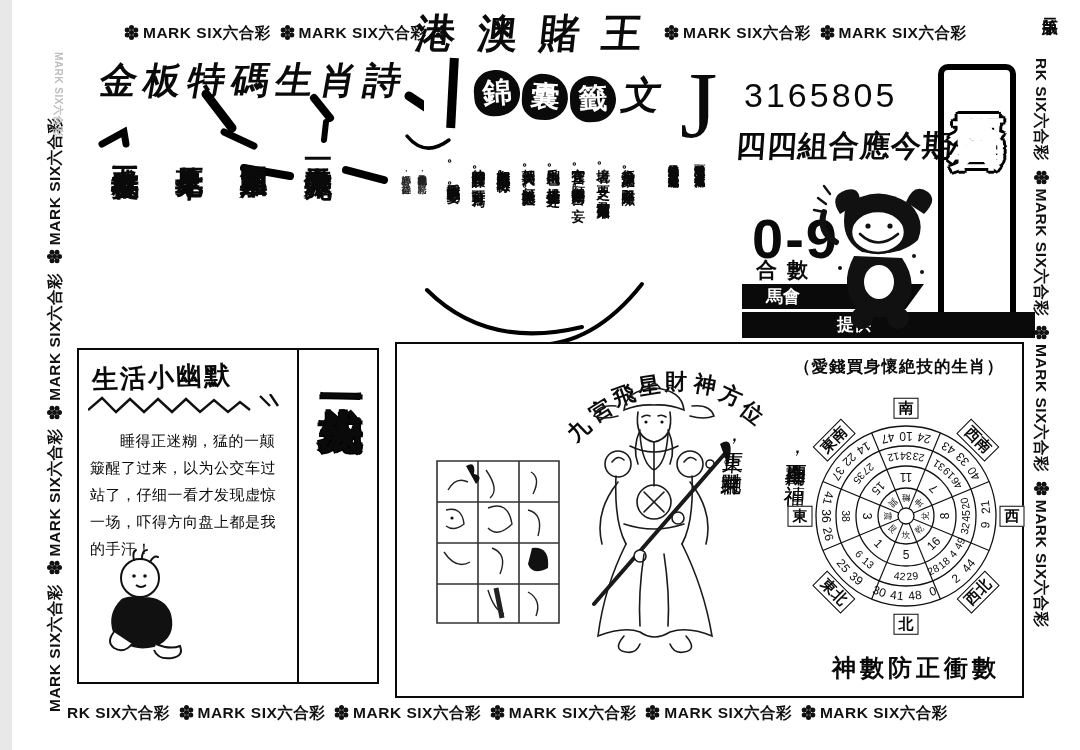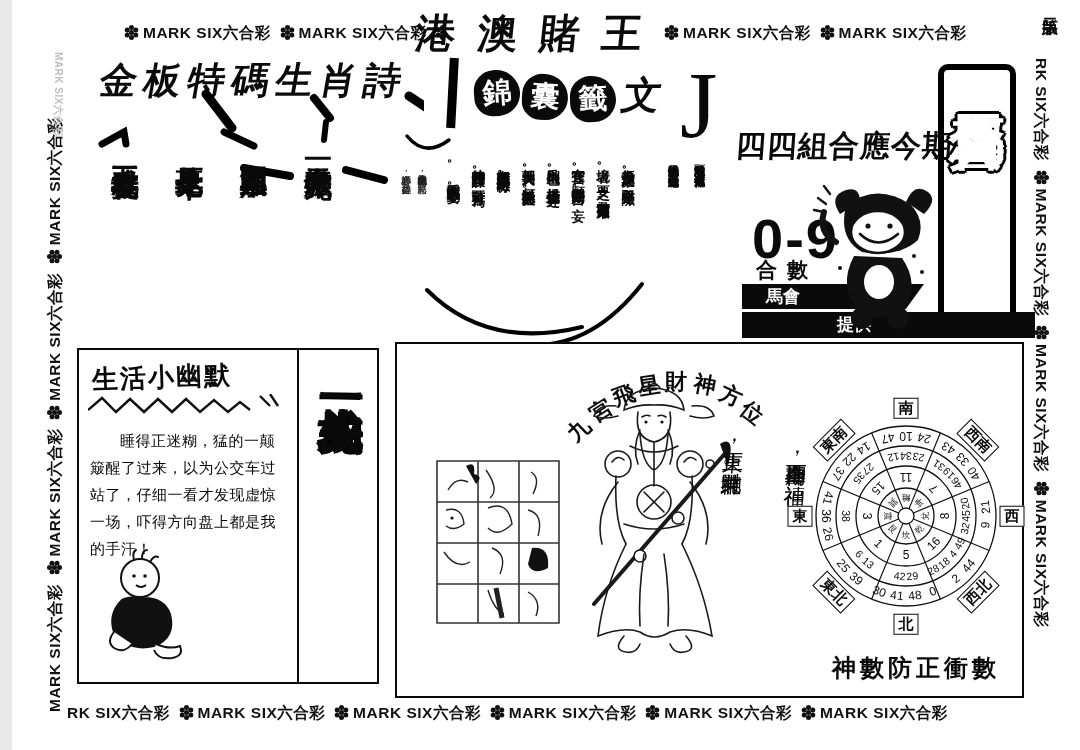--- a/index.html
+++ b/index.html
@@ -95,20 +95,21 @@
     </div>
   <div class="abs sealblob" style="left:510px;top:74px;transform:rotate(3deg);">
       <span>囊</span>
     </div>
   <div class="abs sealblob" style="left:558px;top:76px;transform:rotate(-2deg);">
       <span>籤</span>
     </div>
   <div class="abs" style="left:608px;top:70px;font-size:38px;font-weight:bold;font-style:italic;">文</div>
 
   <div class="abs" style="left:668px;top:58px;font-size:96px;line-height:1;">J</div>
+  <div class="abs sans" style="left:732px;top:76px;font-size:34px;letter-spacing:3px;">3165805</div>
   <div class="abs headline" style="left:724px;top:126px;">四四組合應今期</div>
 
   <div class="abs faxframe" style="left:926px;top:64px;width:66px;height:260px;">
     <div class="vtext faxtext">馬會傳真</div>
   </div>
   <div class="abs range" style="left:740px;top:206px;">0-9</div>
   <div class="abs rangelabel" style="left:744px;top:256px;">合數</div>
   <div class="abs blackbar" style="left:730px;top:284px;width:158px;height:25px;padding-left:24px;clip-path:polygon(0 0,100% 0,90% 100%,0 100%);">馬會</div>
   <div class="abs blackbar" style="left:730px;top:312px;width:198px;height:26px;padding-left:95px;line-height:26px;">提供</div>
 
@@ -188,20 +189,21 @@
       <path d="M58,96 q14,6 24,2 q4,10 -8,12 q-14,2 -18,-8" fill="#fff"></path>
       <path d="M16,84 q-8,10 0,16 q10,6 18,-4" fill="#fff"></path>
     </g>
   </svg>
 
   <div class="abs box" style="left:285px;top:348px;width:78px;height:332px;">
     <div class="vtext callig" style="margin:24px auto 0 auto;height:300px;">一均成先头</div>
   </div>
 
   <div class="abs box" style="left:383px;top:342px;width:625px;height:352px;border-width:2.5px;"></div>
+  <div class="abs note" style="left:782px;top:356px;">（愛錢買身懷絶技的生肖）</div>
   <div class="abs" id="arcTitle" style="left:0;top:0;width:0;height:0;">
       <span class="arcchar" style="left: 556px; top: 415px; transform: rotate(-44deg);">九</span>
       <span class="arcchar" style="left: 578px; top: 396px; transform: rotate(-32deg);">宮</span>
       <span class="arcchar" style="left: 601px; top: 381px; transform: rotate(-20deg);">飛</span>
       <span class="arcchar" style="left: 626px; top: 371px; transform: rotate(-9deg);">星</span>
       <span class="arcchar" style="left: 653px; top: 367px; transform: rotate(0deg);">財</span>
       <span class="arcchar" style="left: 682px; top: 370px; transform: rotate(10deg);">神</span>
       <span class="arcchar" style="left: 708px; top: 381px; transform: rotate(24deg);">方</span>
       <span class="arcchar" style="left: 729px; top: 398px; transform: rotate(38deg);">位</span>
     </div>

